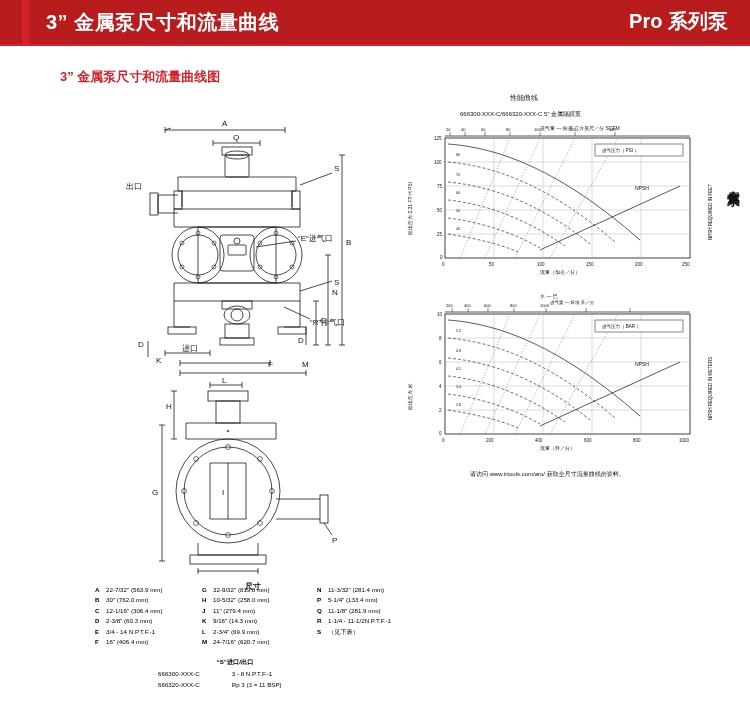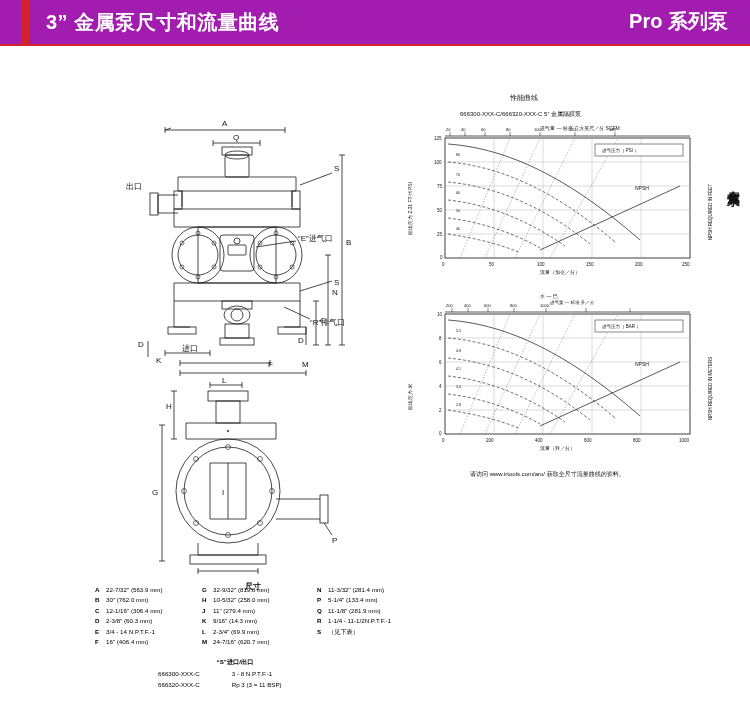--- a/index.html
+++ b/index.html
@@ -9,21 +9,21 @@
     font-family:"Liberation Sans", sans-serif;
     color:#000;
     position:relative;
     overflow:hidden;
   }
   .page{position:relative;width:750px;height:701px;}
 
   
   .header{
     position:absolute;left:0;top:0;width:750px;height:44px;
-    background:#a21caf;
+    background:#b91c1c;
   }
   .header .redbar{
     position:absolute;left:22px;top:0;width:7px;height:44px;background:#d2232a;
   }
   .header .title{
     position:absolute;left:46px;top:9px;
     color:#ffffff;font-size:20px;font-weight:bold;letter-spacing:.5px;
     white-space:nowrap;
   }
   .header .brand{
@@ -88,20 +88,21 @@
 
   <div class="header">
     <div class="redbar"></div>
     <div class="title">3” 金属泵尺寸和流量曲线</div>
     <div class="brand">Pro 系列泵</div>
   </div>
   <div class="topline"></div>
 
   <div class="sidelabel">金属泵</div>
 
+  <div class="sectiontitle">3” 金属泵尺寸和流量曲线图</div>
 
   <div class="drawing">
     <svg width="310" height="480" viewBox="0 0 310 480">
       <g stroke="#1a1a1a" fill="none" stroke-width="0.8">
 
         <line x1="95" y1="35" x2="215" y2="35"></line>
         <path d="M95,32 l0,6 M215,32 l0,6"></path>
         <line x1="95" y1="35" x2="101" y2="33"></line>
 
         <line x1="143" y1="48" x2="190" y2="48"></line>

